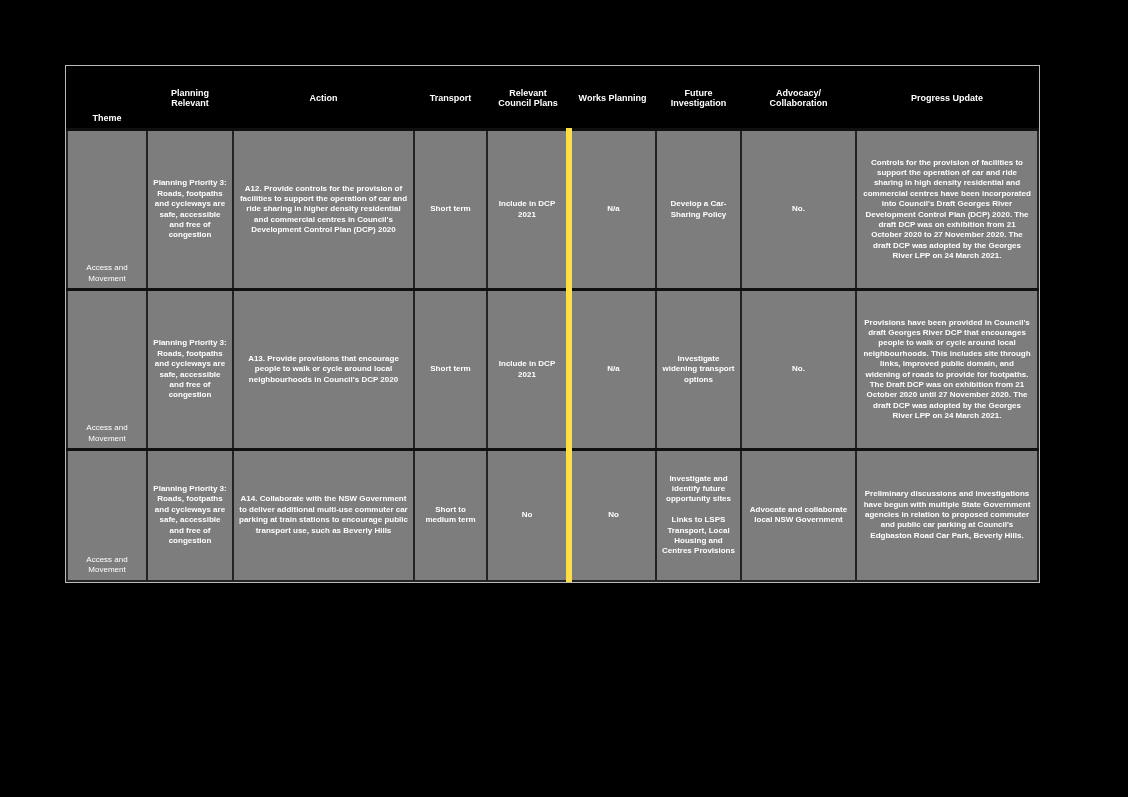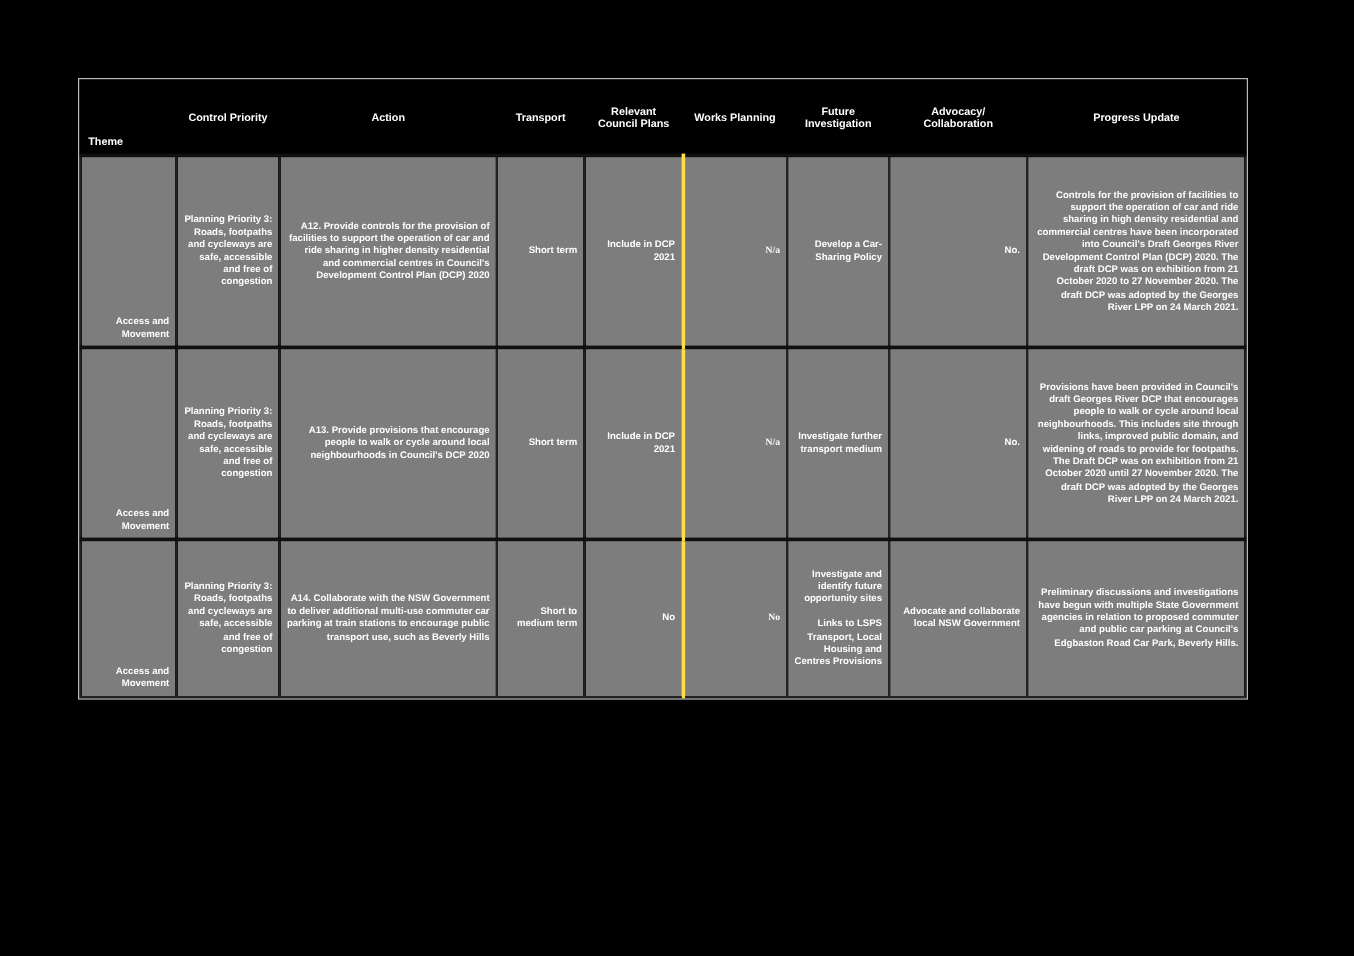--- a/index.html
+++ b/index.html
@@ -28,58 +28,58 @@
   col.w-pu{width:182px}
 
   thead th{
     background:var(--header-bg,#000);
     color:var(--header-text,#fff);
     font-size:9px;font-weight:bold;
     text-align:center;vertical-align:middle;
     height:54px;padding:2px 6px;
     border:1px solid #000;
   }
-  thead th.c-theme{vertical-align:bottom;text-align:left;padding-bottom:5px;}
+  thead th.c-theme{vertical-align:bottom;text-align:center;padding-bottom:5px;}
 
   tbody td{
     background:var(--cell-bg,#7d7d7d);
     color:var(--cell-text,#fff);
     border:2px solid var(--grid,#232323);
     font-size:8px;line-height:1.3;font-weight:bold;
     padding:3px 5px;vertical-align:middle;
     white-space:pre-line;overflow:hidden;
-    text-align:right;
+    text-align:center;
   }
   tbody tr{border-top:3px solid #101010;}
   tbody tr:nth-child(1){height:160px}
   tbody tr:nth-child(2){height:160px}
   tbody tr:nth-child(3){height:131px}
-  tbody td.c-theme{vertical-align:bottom;font-weight:bold;padding-bottom:4px;}
-  tbody td.c-wp{border-left:3px solid #fde047;font-family:Liberation Serif, serif;}
+  tbody td.c-theme{vertical-align:bottom;font-weight:normal;padding-bottom:4px;}
+  tbody td.c-wp{border-left:6px solid #fde047;}
 </style>
 </head>
 <body>
 
 <div class="table-wrap">
   <table>
     <colgroup>
       <col class="w-theme">
         <col class="w-pp">
         <col class="w-action">
         <col class="w-tf">
       <col class="w-rcp">
         <col class="w-wp">
         <col class="w-fi">
         <col class="w-adv">
         <col class="w-pu">
     </colgroup>
     <thead>
       <tr>
         <th class="c-theme">Theme</th>
-        <th>Control Priority</th>
+        <th>Planning Relevant</th>
         <th>Action</th>
         <th>Transport</th>
         <th>Relevant Council Plans</th>
         <th>Works Planning</th>
         <th>Future Investigation</th>
         <th>Advocacy/ Collaboration</th>
         <th>Progress Update</th>
       </tr>
     </thead>
     <tbody>
@@ -94,21 +94,21 @@
     <td class="c-adv">No.</td>
     <td class="c-pu">Controls for the provision of facilities to support the operation of car and ride sharing in high density residential and commercial centres have been incorporated into Council's Draft Georges River Development Control Plan (DCP) 2020. The draft DCP was on exhibition from 21 October 2020 to 27 November 2020. The draft DCP was adopted by the Georges River LPP on 24 March 2021.</td>
   </tr>
         <tr>
     <td class="c-theme">Access and Movement</td>
     <td class="c-pp">Planning Priority 3: Roads, footpaths and cycleways are safe, accessible and free of congestion</td>
     <td class="c-action">A13. Provide provisions that encourage people to walk or cycle around local neighbourhoods in Council's DCP 2020</td>
     <td class="c-tf">Short term</td>
     <td class="c-rcp">Include in DCP 2021</td>
     <td class="c-wp">N/a</td>
-    <td class="c-fi">Investigate further transport medium</td>
+    <td class="c-fi">Investigate widening transport options</td>
     <td class="c-adv">No.</td>
     <td class="c-pu">Provisions have been provided in Council's draft Georges River DCP that encourages people to walk or cycle around local neighbourhoods. This includes site through links, improved public domain, and widening of roads to provide for footpaths. The Draft DCP was on exhibition from 21 October 2020 until 27 November 2020. The draft DCP was adopted by the Georges River LPP on 24 March 2021.</td>
   </tr>
         <tr>
     <td class="c-theme">Access and Movement</td>
     <td class="c-pp">Planning Priority 3: Roads, footpaths and cycleways are safe, accessible and free of congestion</td>
     <td class="c-action">A14. Collaborate with the NSW Government to deliver additional multi-use commuter car parking at train stations to encourage public transport use, such as Beverly Hills</td>
     <td class="c-tf">Short to medium term</td>
     <td class="c-rcp">No</td>
     <td class="c-wp">No</td>

